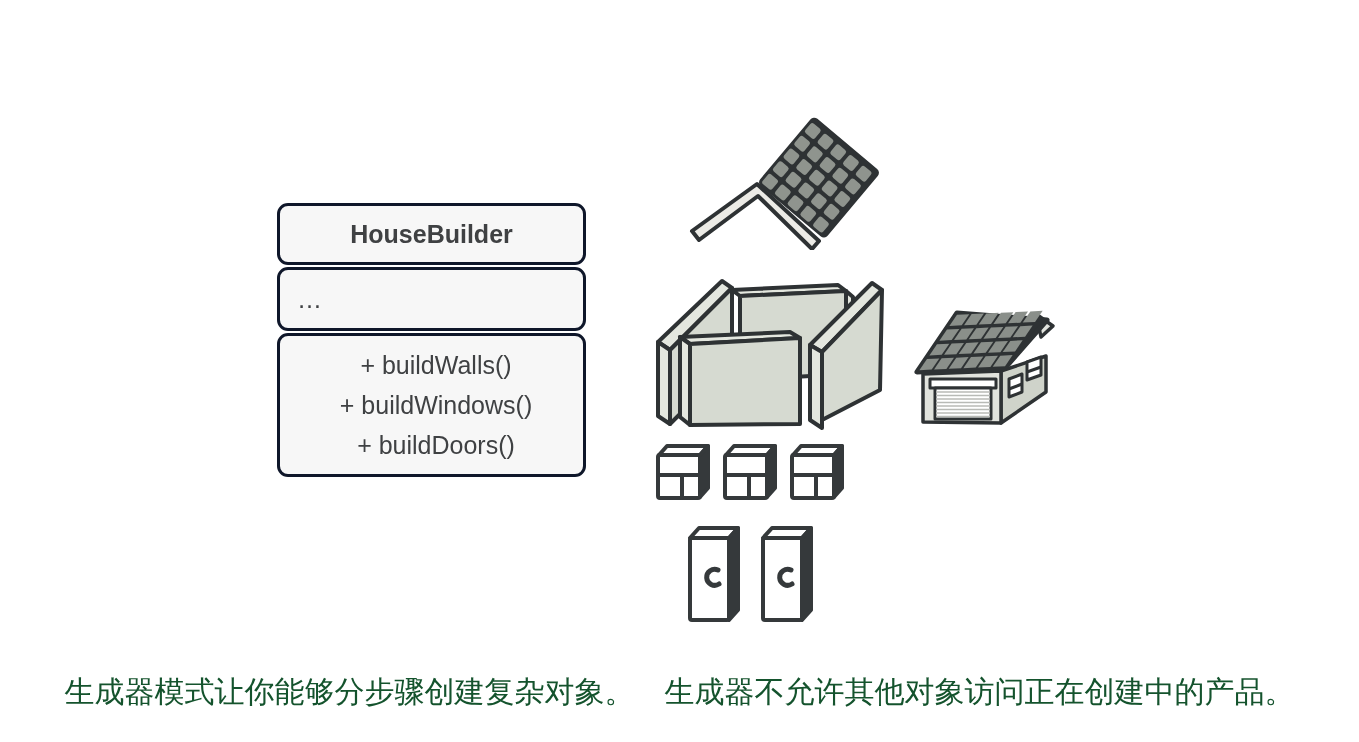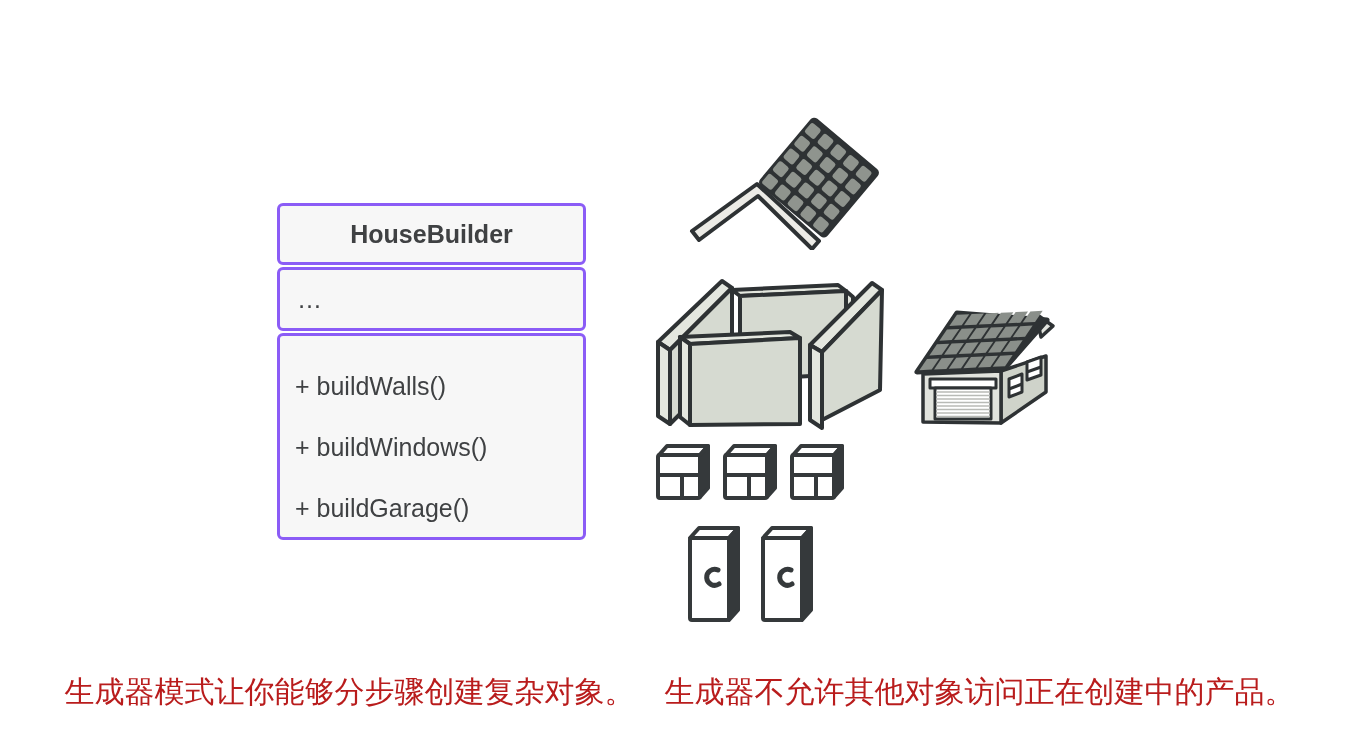--- a/index.html
+++ b/index.html
@@ -4,53 +4,53 @@
 <style>
   html,body { margin:0; padding:0; background:#ffffff; }
   .page {
     position:relative; width:1359px; height:742px; background:#ffffff;
     overflow:hidden; font-family:"Liberation Sans","DejaVu Sans",sans-serif;
   }
   
   .class-box { position:absolute; left:277px; top:203px; width:309px;
     display:flex; flex-direction:column; gap:2px; }
   .cb-section { box-sizing:border-box; background:#f7f7f7;
-    border:3px solid #8b5cf6; border-radius:6px; color:#3f4143; }
+    border:3px solid #0f172a; border-radius:11px; color:#3f4143;text-align:center; }
   .cb-title { height:62px; display:flex; align-items:center; justify-content:center;
     font-size:25px; font-weight:bold; }
   .cb-fields { height:64px; display:flex; align-items:center;
     padding-left:17px; font-size:25px; }
   .cb-methods { padding:9px 6px 9px 15px; font-size:25px; line-height:40px; }
-  .method-row { white-space:nowrap;margin-top:21px; }
+  .method-row { white-space:nowrap; }
   
   .illu { position:absolute; }
   .illu-roof   { left:680px; top:100px; }
   .illu-walls  { left:650px; top:278px; }
   .illu-garage { left:910px; top:295px; }
   .illu-win1 { left:655px; top:443px; }
   .illu-win2 { left:722px; top:443px; }
   .illu-win3 { left:789px; top:443px; }
   .illu-door1 { left:687px; top:525px; }
   .illu-door2 { left:760px; top:525px; }
   
   .caption { position:absolute; left:0; right:0; top:672px; text-align:center;
-    font-size:30px; color:#b91c1c; }
+    font-size:30px; color:#14532d; }
 </style>
 </head>
 <body>
 
 <div class="page">
 
   <div class="class-box">
     <div class="cb-section cb-title">HouseBuilder</div>
     <div class="cb-section cb-fields">…</div>
     <div class="cb-section cb-methods">
       <div class="method-row">+ buildWalls()</div>
       <div class="method-row">+ buildWindows()</div>
-      <div class="method-row">+ buildGarage()</div>
+      <div class="method-row">+ buildDoors()</div>
     </div>
   </div>
 
   <svg class="illu illu-roof" width="210" height="150" viewBox="0 0 210 150">
     <polygon points="12,131 77,84 139,141 132,149 78,96 19,140" fill="#ecebe6" stroke="#2e3234" stroke-width="4" stroke-linejoin="round"></polygon>
     <g transform="translate(77,83) rotate(-50)">
       <rect x="0" y="0" width="88" height="88" rx="5" fill="#2e3234"></rect>
       <g fill="#8f948e">
         <rect x="3" y="3" width="12.6" height="12.6" rx="2.5"></rect>
           <rect x="19.6" y="3" width="12.6" height="12.6" rx="2.5"></rect>

